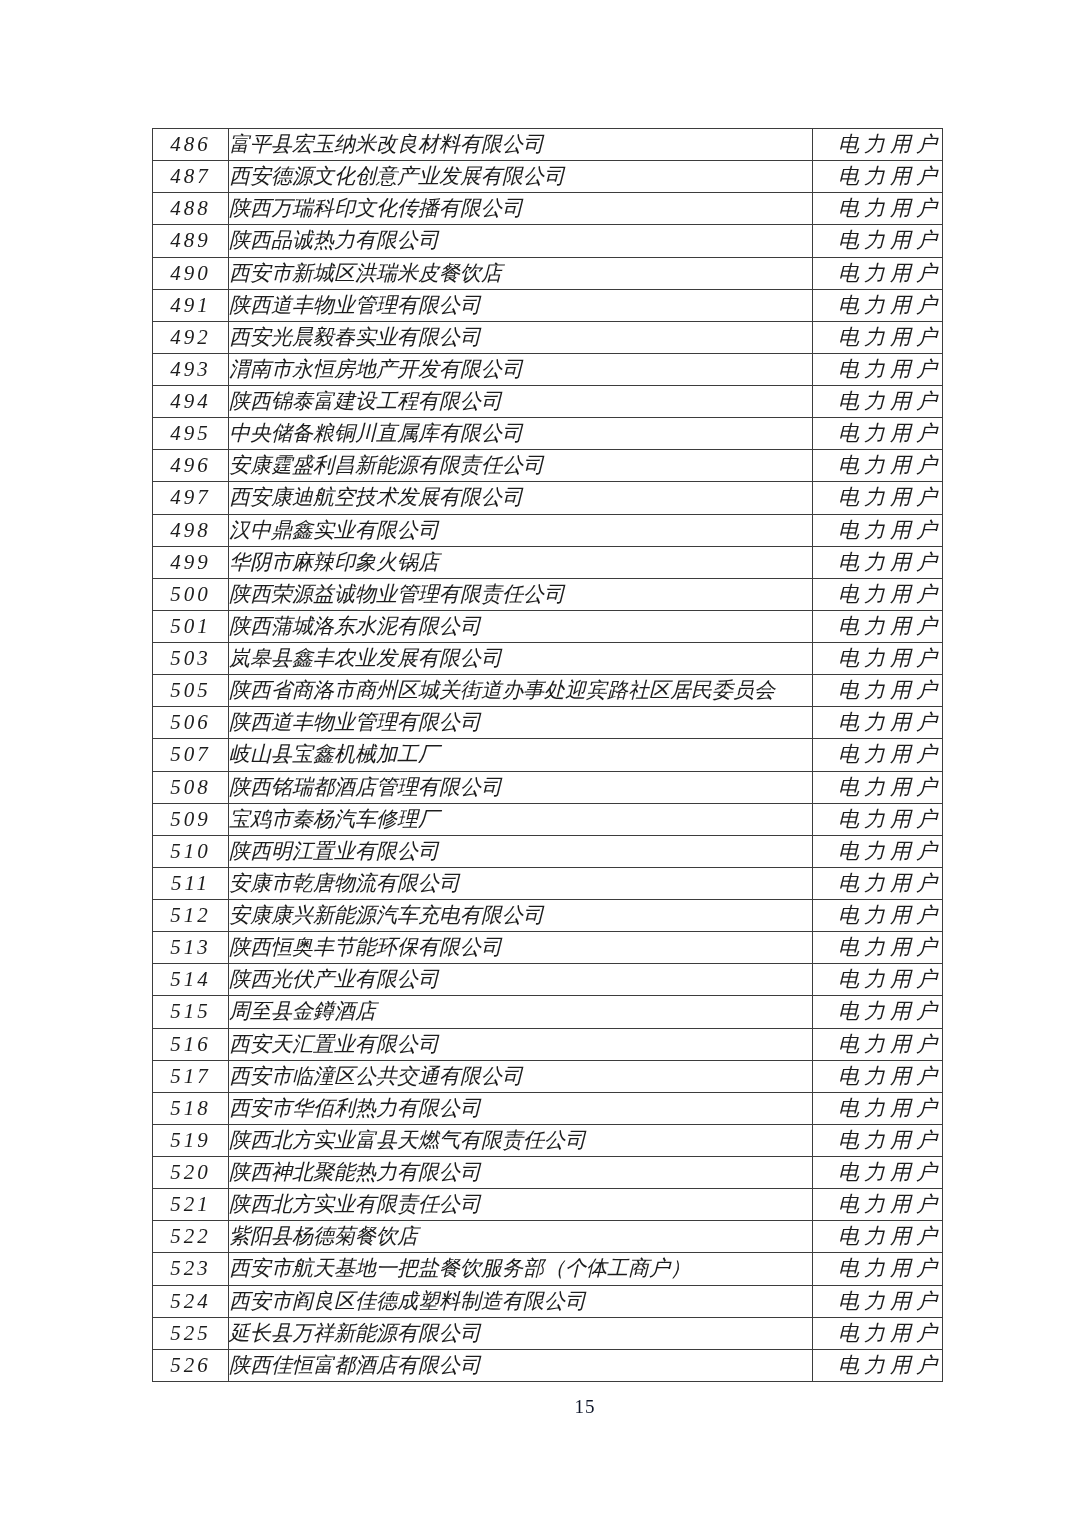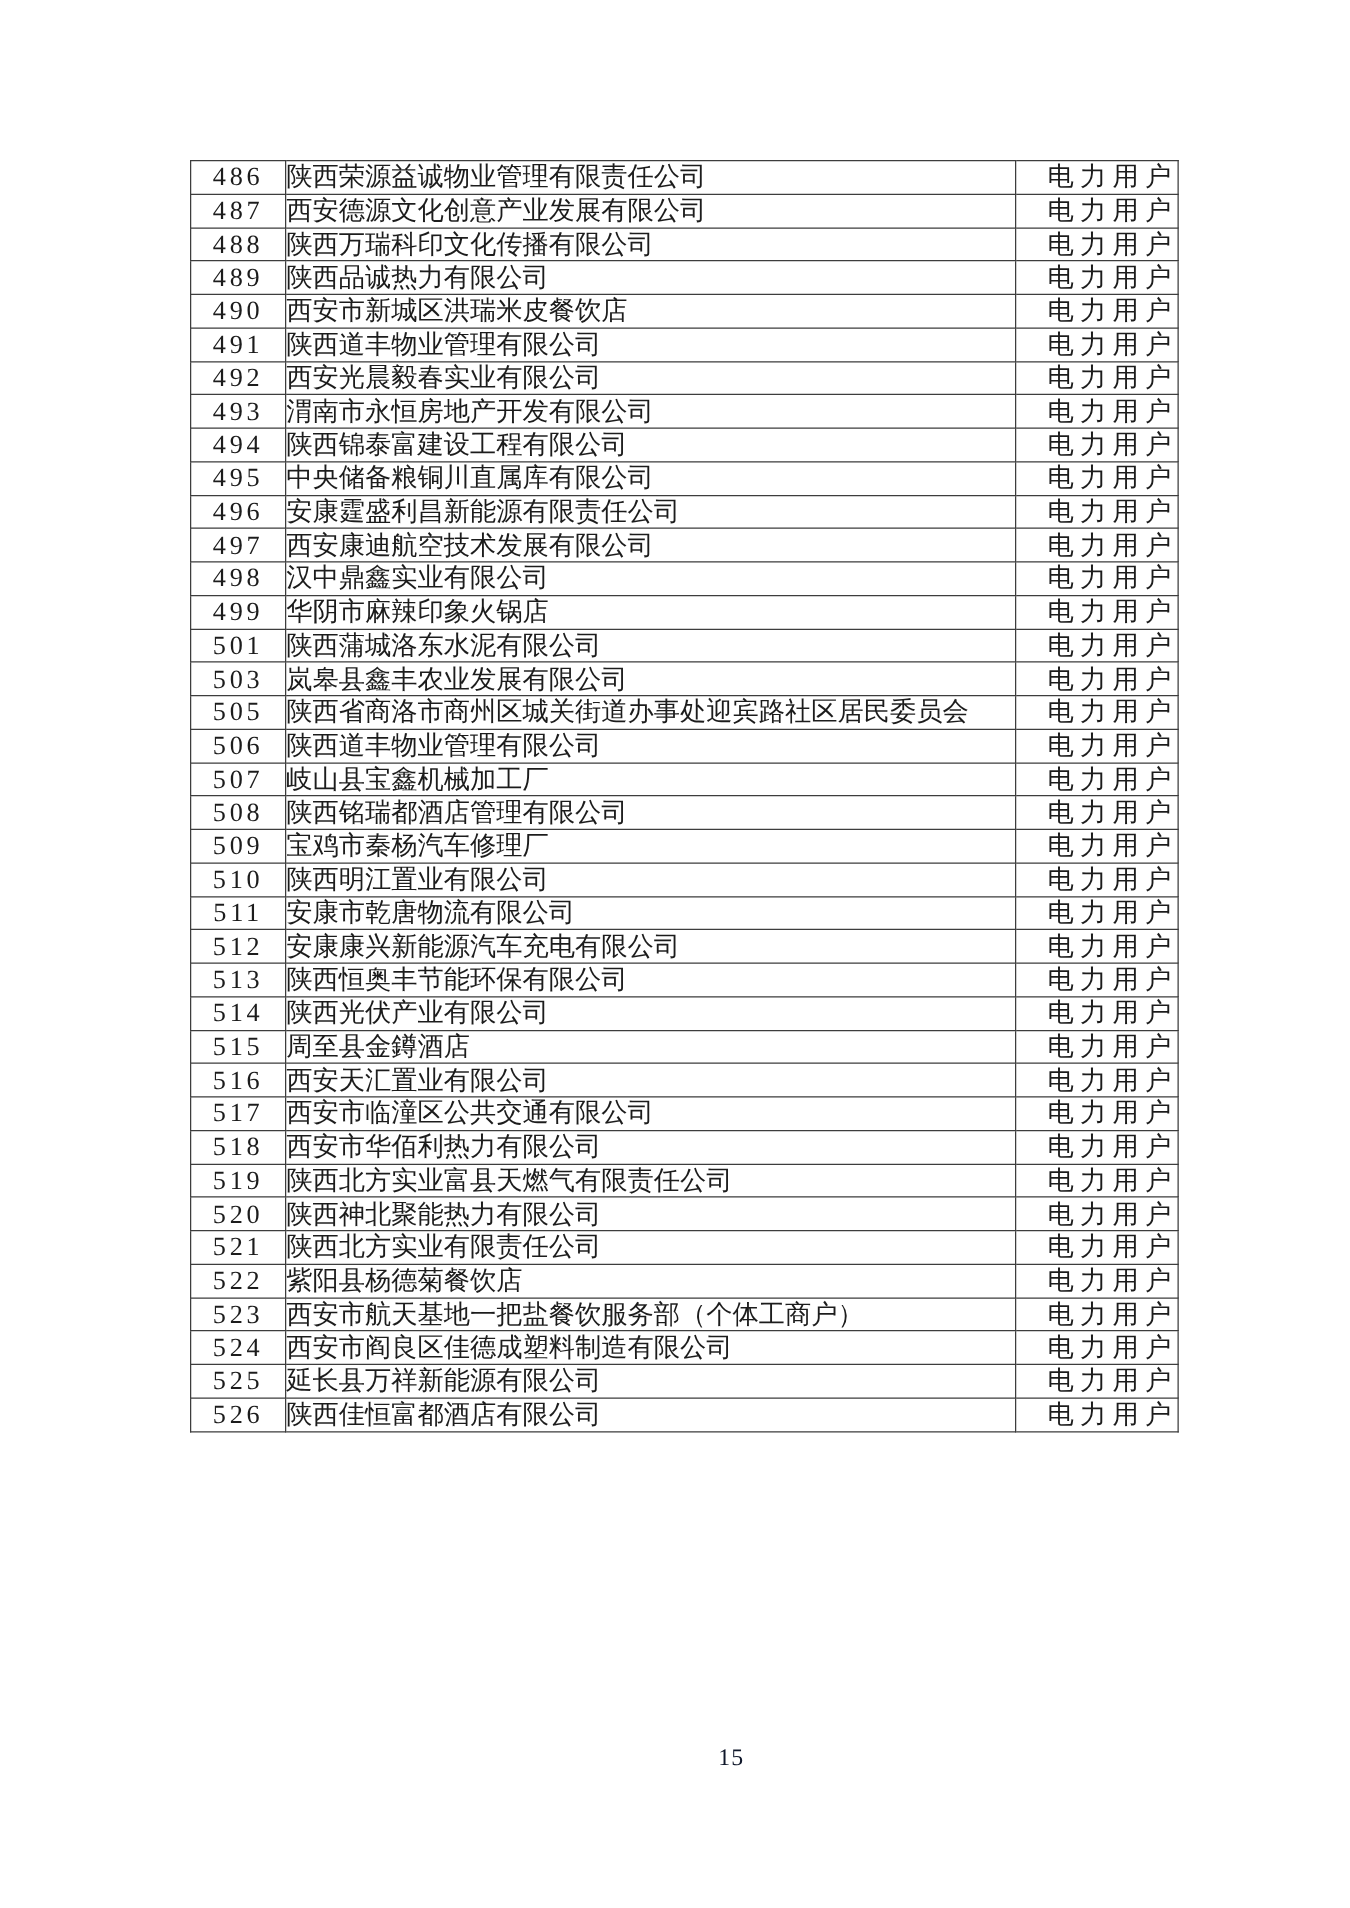--- a/index.html
+++ b/index.html
@@ -14,23 +14,24 @@
     background: #ffffff;
     font-family: "Liberation Serif", "DejaVu Serif", serif;
     color: #1c1c1c;
     overflow: hidden;
   }
   table.user-table {
     position: absolute;
     left: 152px;
     top: 128px;
     width: 790px;
-    height: 1018px;
+    height: 1254px;
     border-collapse: collapse;
     table-layout: fixed;
+    font-style: italic;
   }
   table.user-table td {
     border: 1px solid #3d3d3d;
     font-size: 21px;
     line-height: 1;
     padding: 0;
     vertical-align: middle;
     white-space: nowrap;
     overflow: hidden;
   }
@@ -64,21 +65,21 @@
 <div class="page">
   <table class="user-table">
     <colgroup>
       <col style="width:76px">
       <col style="width:584px">
       <col style="width:130px">
     </colgroup>
     <tbody id="table-body">
         <tr>
           <td class="no">486</td>
-          <td class="name">陕西荣源益诚物业管理有限责任公司</td>
+          <td class="name">富平县宏玉纳米改良材料有限公司</td>
           <td class="type">电力用户</td>
         </tr>
         <tr>
           <td class="no">487</td>
           <td class="name">西安德源文化创意产业发展有限公司</td>
           <td class="type">电力用户</td>
         </tr>
         <tr>
           <td class="no">488</td>
           <td class="name">陕西万瑞科印文化传播有限公司</td>
@@ -130,20 +131,25 @@
           <td class="type">电力用户</td>
         </tr>
         <tr>
           <td class="no">498</td>
           <td class="name">汉中鼎鑫实业有限公司</td>
           <td class="type">电力用户</td>
         </tr>
         <tr>
           <td class="no">499</td>
           <td class="name">华阴市麻辣印象火锅店</td>
+          <td class="type">电力用户</td>
+        </tr>
+        <tr>
+          <td class="no">500</td>
+          <td class="name">陕西荣源益诚物业管理有限责任公司</td>
           <td class="type">电力用户</td>
         </tr>
         <tr>
           <td class="no">501</td>
           <td class="name">陕西蒲城洛东水泥有限公司</td>
           <td class="type">电力用户</td>
         </tr>
         <tr>
           <td class="no">503</td>
           <td class="name">岚皋县鑫丰农业发展有限公司</td>

